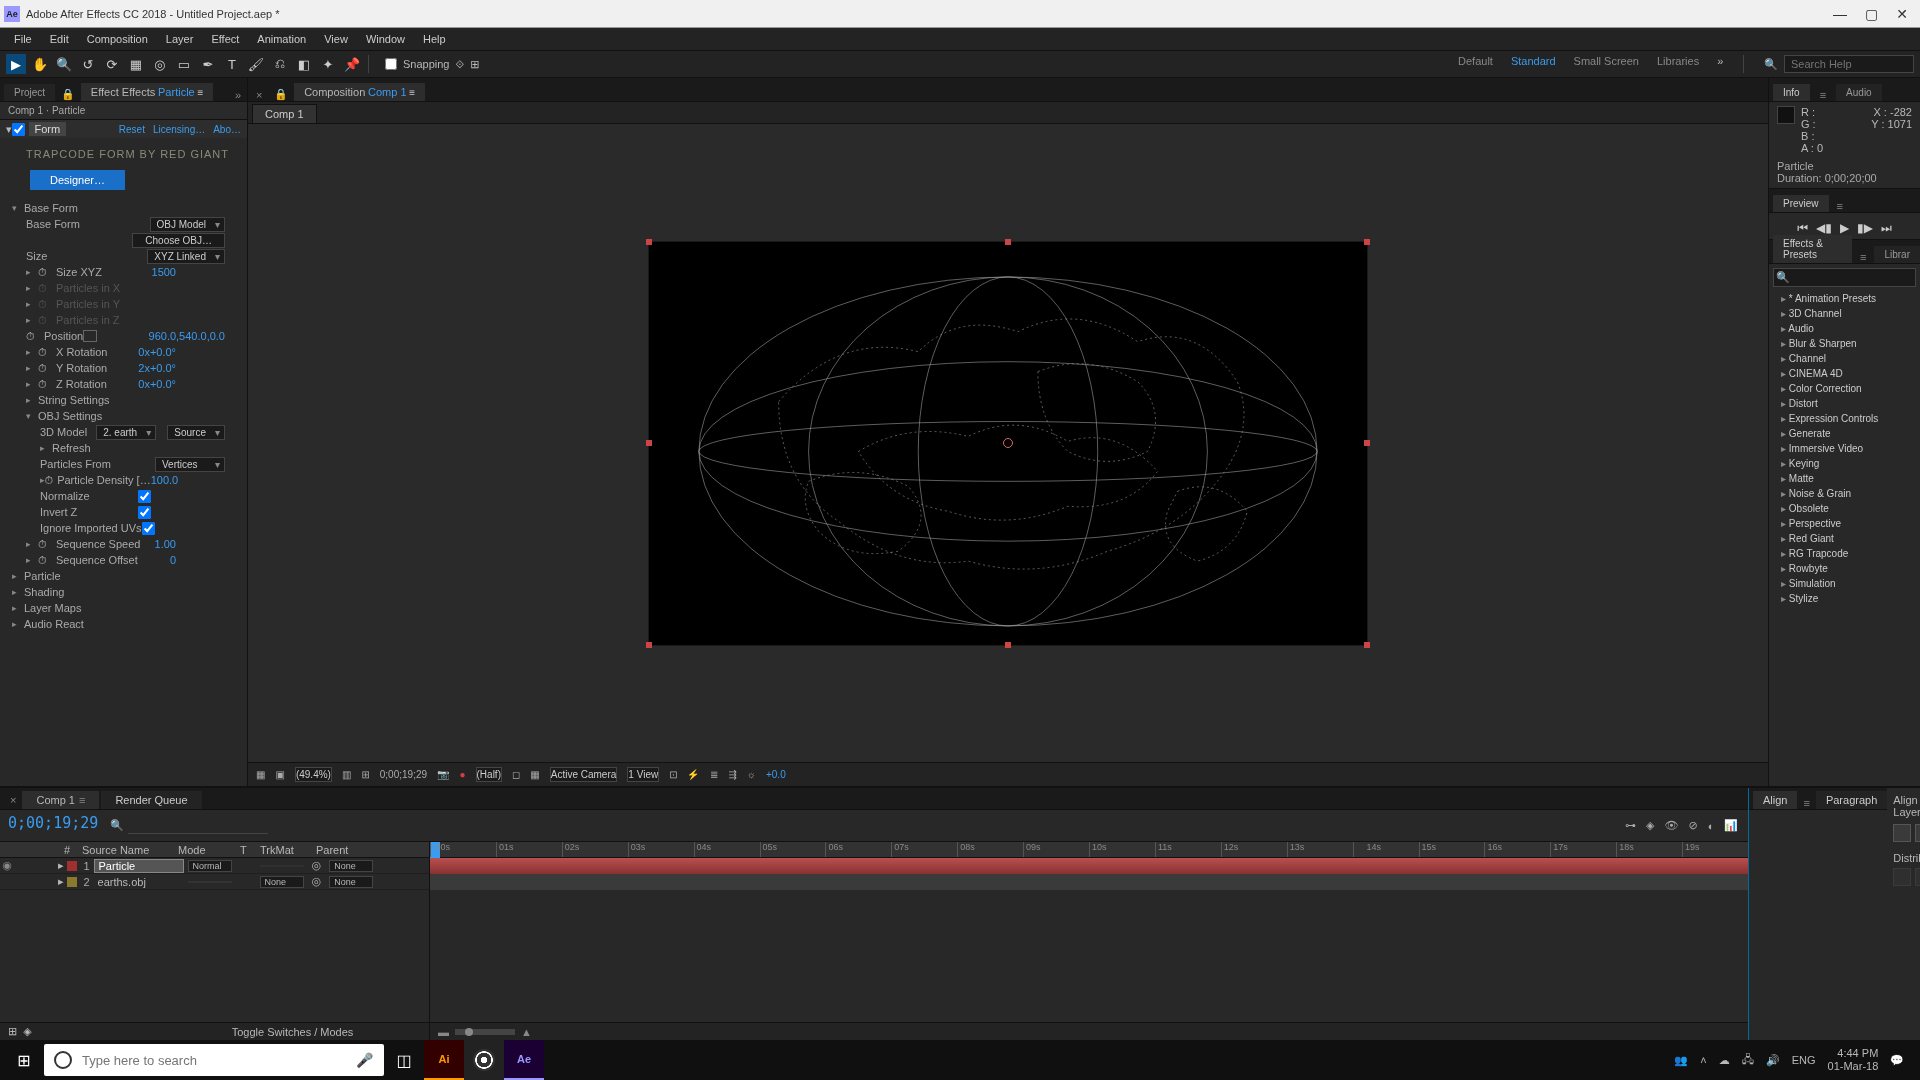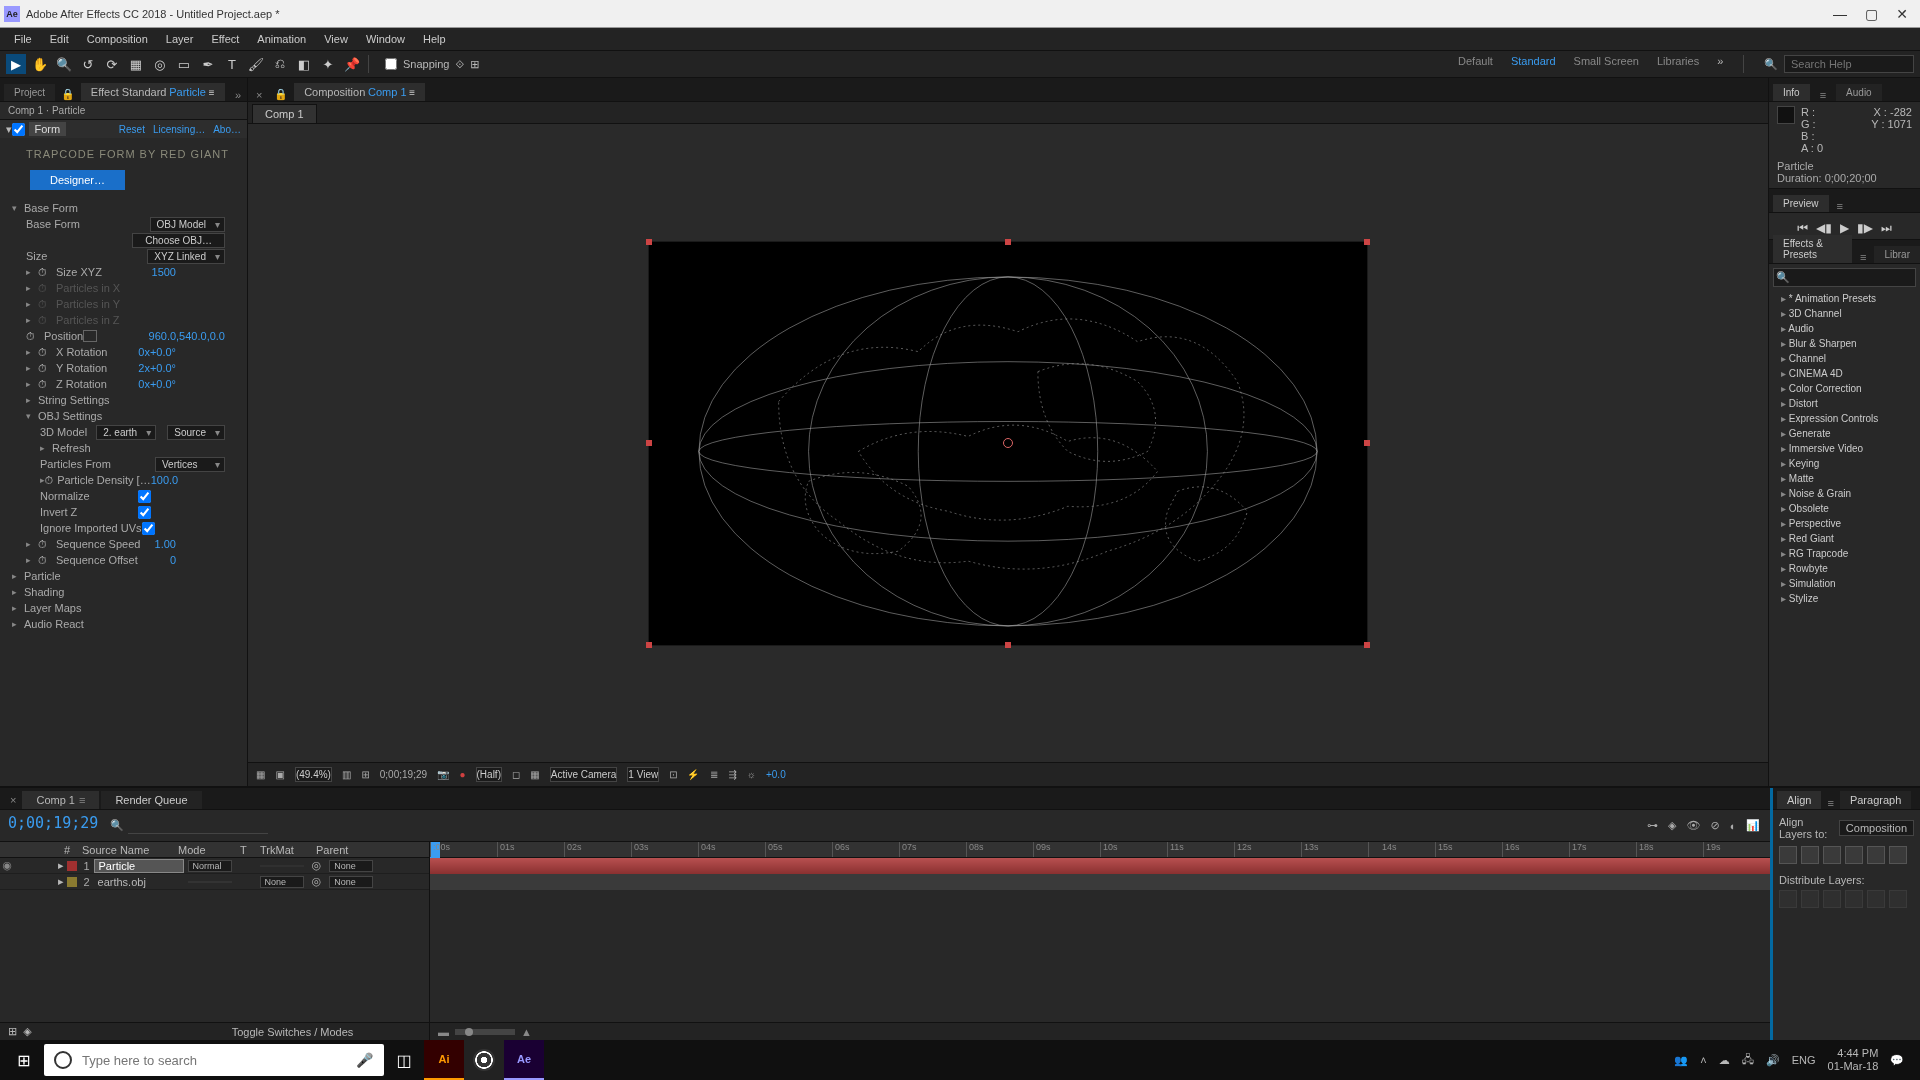--- a/index.html
+++ b/index.html
@@ -100,21 +100,21 @@
 .tl-right{flex:1;background:#a3a3a3;display:flex;flex-direction:column;position:relative}
 .ruler{height:16px;background:#323232;display:flex;position:relative;border-bottom:1px solid #111}
 .ruler .tick{position:absolute;top:0;font-size:9px;color:#888;border-left:1px solid #555;padding-left:2px;height:100%}
 .ruler .ph{position:absolute;left:0;top:0;width:10px;height:16px;background:#3a9cf0}
 .track-area{flex:1;position:relative;background:#282828}
 .track{position:absolute;left:0;right:0;height:16px}
 .track.t1{top:0;background:linear-gradient(#b85050,#8a3030)}
 .track.t2{top:16px;background:#3a3a3a}
 .tl-foot{height:18px;background:#232323;border-top:1px solid #111;display:flex;align-items:center;padding:0 8px;font-size:9px;color:#888}
 .tl-foot .toggle{margin-left:200px}
-.align-panel{width:150px;background:#282828;border-left:3px solid #0369a1;display:flex;flex-direction:column}
+.align-panel{width:172px;background:#282828;border-left:1px solid #0369a1;display:flex;flex-direction:row}
 .align-panel .ap-tabs{height:22px;background:#1a1a1a;display:flex;align-items:flex-end;padding-left:4px;border-bottom:1px solid #111}
 .align-panel .ap-tabs .tab{padding:3px 10px;background:#2d2d2d;color:#ccc}
 .align-panel .body{padding:6px;font-size:10px}
 .align-panel .row{display:flex;align-items:center;gap:4px;margin-bottom:6px}
 .align-panel .dd4{background:#1a1a1a;border:1px solid #444;padding:1px 6px;flex:1}
 .align-panel .btns{display:flex;gap:4px;margin-bottom:10px}
 .align-panel .btns span{width:18px;height:18px;background:#3a3a3a;border:1px solid #555;cursor:pointer}
 .taskbar{height:40px;background:#101010;display:flex;align-items:center;padding:0 4px}
 .taskbar .start{width:40px;height:40px;display:flex;align-items:center;justify-content:center;color:#fff;font-size:16px;cursor:pointer}
 .taskbar .searchbox{width:340px;height:32px;background:#fff;border-radius:2px;display:flex;align-items:center;padding:0 10px;gap:10px}
@@ -191,21 +191,21 @@
     </div>
   </div>
 </div>
 
 <div class="main">
 
   <div class="leftcol">
     <div class="panel-tabs">
       <span class="tab">Project</span>
       <span class="lock">🔒</span>
-      <span class="tab active"><span>Effect Standard</span> <span style="color:#3a9cf0">Particle</span> ≡</span>
+      <span class="tab active"><span>Effect Effects</span> <span style="color:#3a9cf0">Particle</span> ≡</span>
       <span class="extra">»</span>
     </div>
     <div class="subheader">Comp 1 · Particle</div>
     <div class="fx-head">
       <span class="tw">▾</span>
       <input type="checkbox" checked="" class="fxcb" style="">
       <span class="fxname">Form</span>
       <a>Reset</a>
       <a>Licensing…</a>
       <a>Abo…</a>

